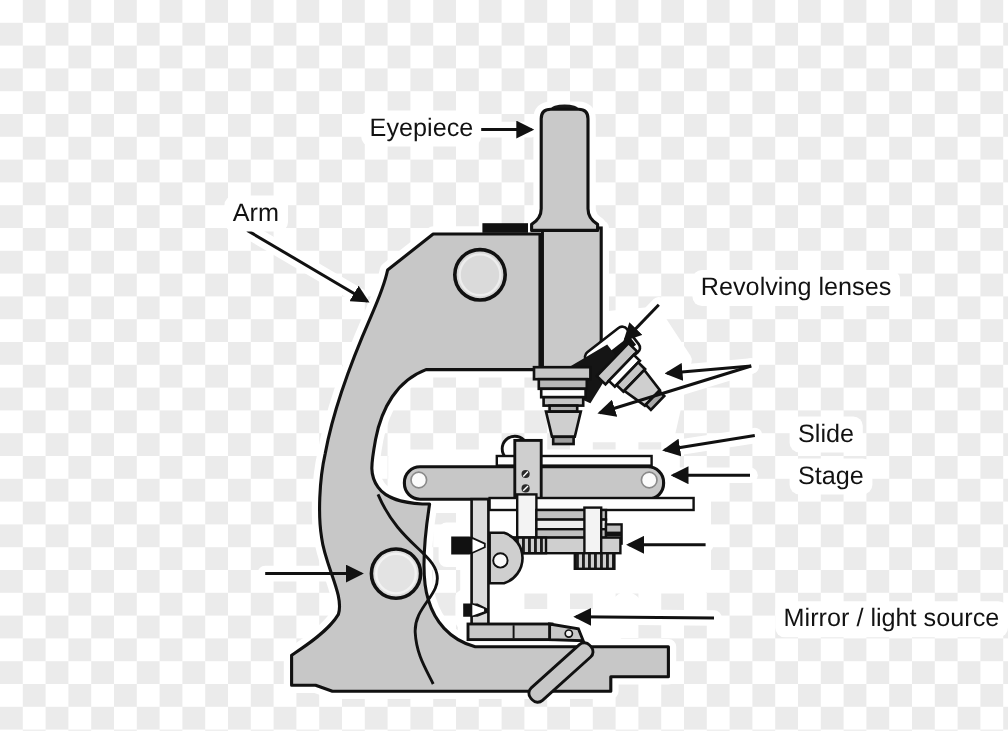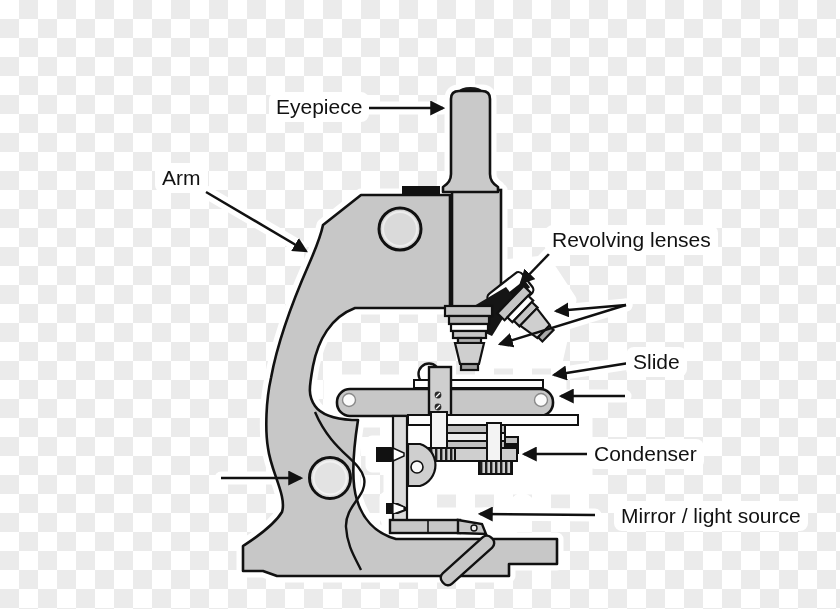--- a/index.html
+++ b/index.html
@@ -15,20 +15,21 @@
   .diagram-svg{position:absolute;left:0;top:0;}
   .lbl{
     position:absolute;
     font-size:21px;
     line-height:24px;
     color:#121212;
     background:#ffffff;
     padding:3px 7px;
     border-radius:8px;
     white-space:nowrap;
+    margin-left:32px;
   }
 </style>
 </head>
 <body>
 
 <div class="canvas">
 
 <svg class="diagram-svg" width="840" height="609" viewBox="0 0 840 609">
   <defs>
     <marker id="ah" viewBox="0 0 10 10" refX="8.5" refY="5" markerWidth="6" markerHeight="6" orient="auto">
@@ -172,16 +173,16 @@
     <line x1="588" y1="454" x2="524" y2="454" marker-end="url(#ah)"></line>
     <line x1="595" y1="515" x2="480" y2="514" marker-end="url(#ah)"></line>
     <line x1="221" y1="478" x2="301" y2="478" marker-end="url(#ah)"></line>
   </g>
 </svg>
 
   <div class="lbl" style="left:269px;top:92px;">Eyepiece</div>
   <div class="lbl" style="left:155px;top:163px;">Arm</div>
   <div class="lbl" style="left:545px;top:225px;">Revolving lenses</div>
   <div class="lbl" style="left:626px;top:347px;">Slide</div>
-  <div class="lbl" style="left:587px;top:439px;">Condenser</div>
+  <div class="lbl" style="left:626px;top:382px;">Stage</div>
   <div class="lbl" style="left:614px;top:501px;">Mirror / light source</div>
 
 </div>
 
 </body></html>

